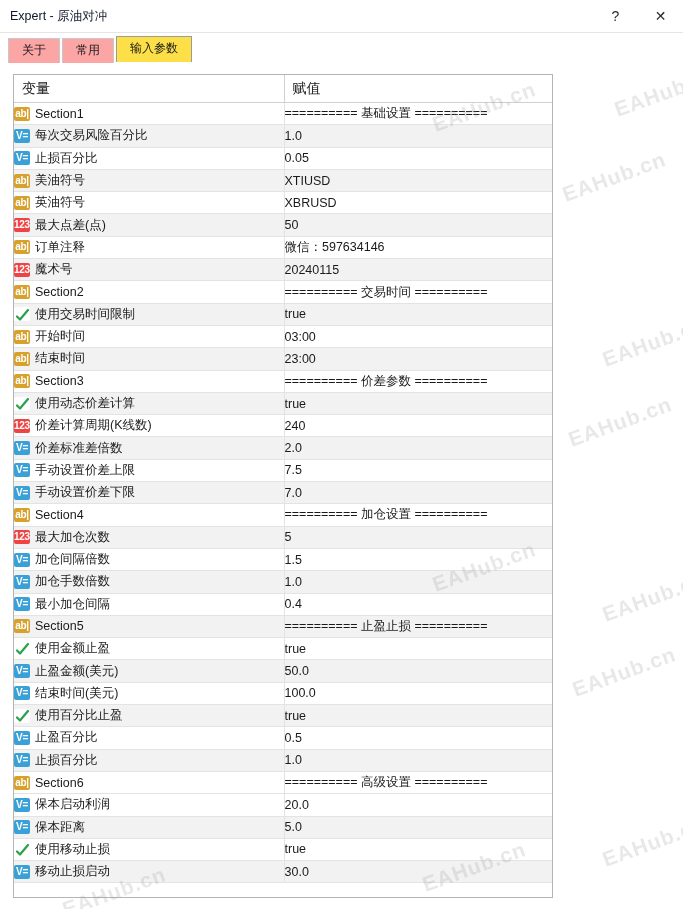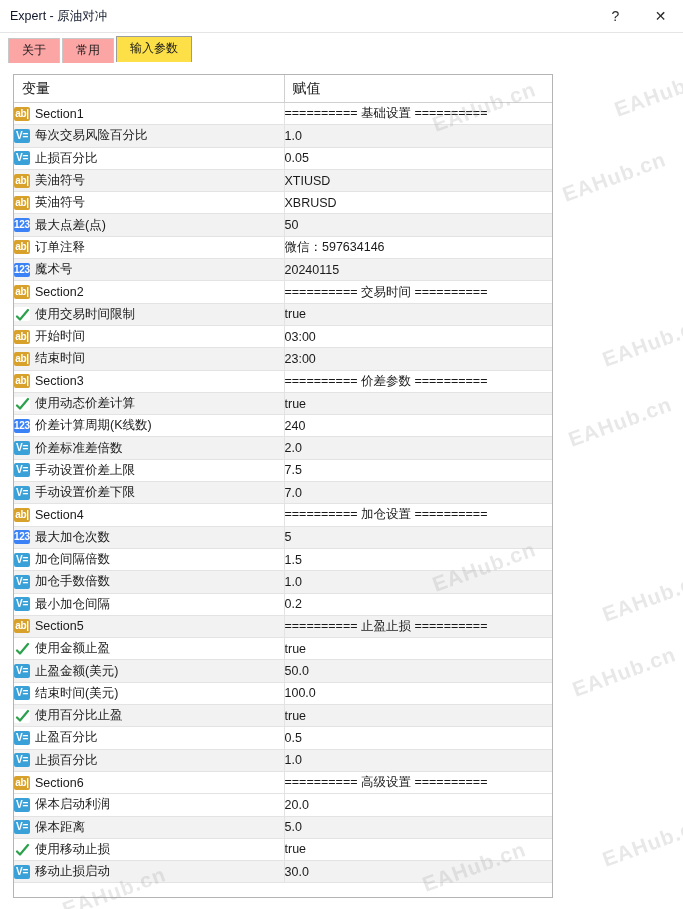--- a/index.html
+++ b/index.html
@@ -138,21 +138,21 @@
     justify-content: center;
     font-size: 10px;
     line-height: 1;
     font-family: "Liberation Sans", sans-serif;
     color: #ffffff;
     font-weight: bold;
     letter-spacing: -0.3px;
   }
   .ico.string { background: #d8a12b; }          
   .ico.double { background: #3aa0d8; }          
-  .ico.integer { background: #3b82f6; }         
+  .ico.integer { background: #ef4444; }         
   .ico.bool { background: #ffffff; color: #2ba14c; font-size: 12px; } 
 
   .ico.bool svg { display:block; }
 
   
   .wm {
     position: absolute;
     color: rgba(150,150,150,0.22);
     font-size: 21px;
     font-weight: bold;
@@ -401,21 +401,21 @@
             </td>
             <td class="cell-val">1.0</td>
           </tr>
           <tr>
             <td class="cell-var">
               <div class="varwrap">
                 <span class="ico double">V=</span>
                 <span class="vlabel">最小加仓间隔</span>
               </div>
             </td>
-            <td class="cell-val">0.2</td>
+            <td class="cell-val">0.4</td>
           </tr>
           <tr class="alt">
             <td class="cell-var">
               <div class="varwrap">
                 <span class="ico string">ab|</span>
                 <span class="vlabel">Section5</span>
               </div>
             </td>
             <td class="cell-val">========== 止盈止损 ==========</td>
           </tr>

